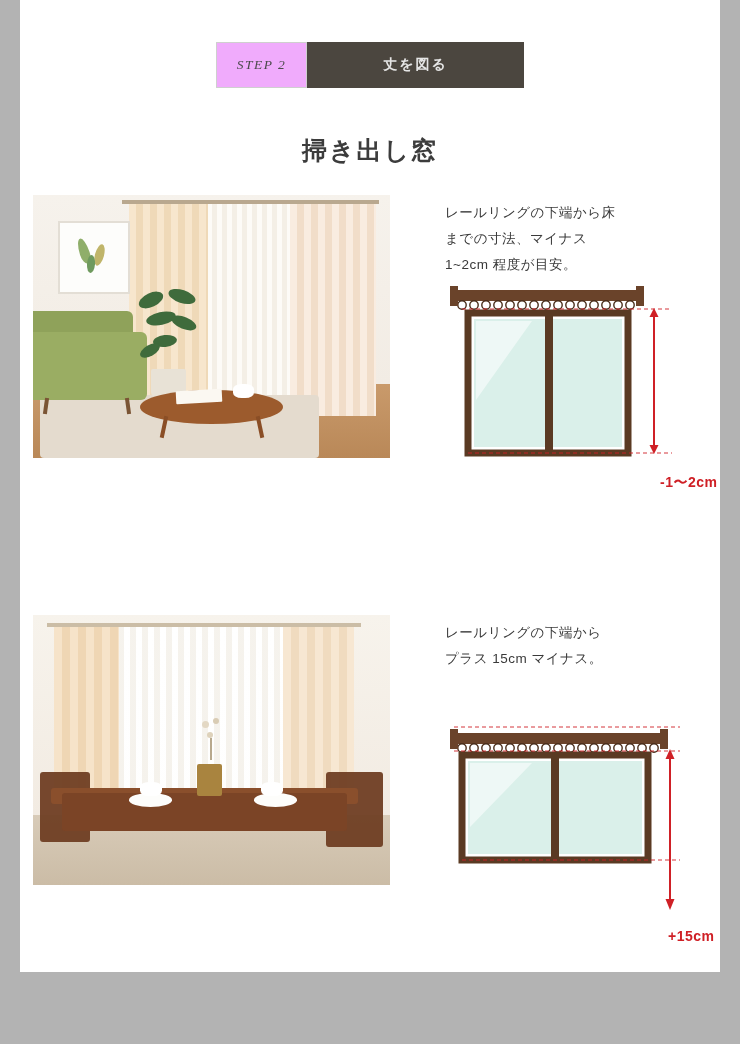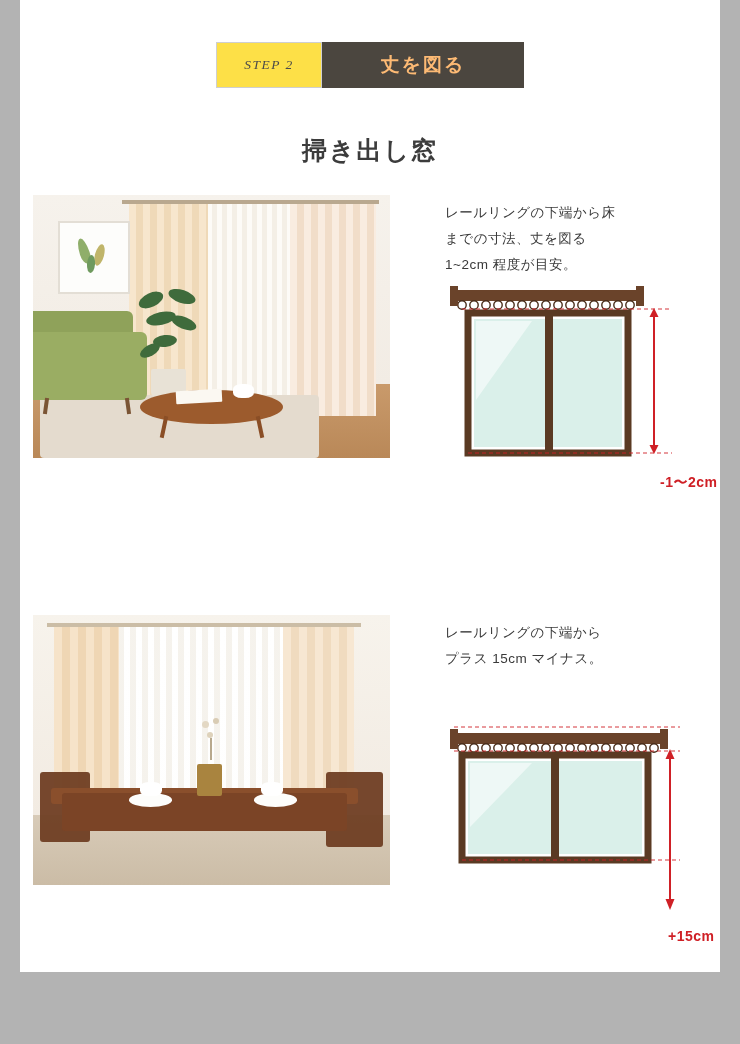--- a/index.html
+++ b/index.html
@@ -26,45 +26,45 @@
   .step-header {
     position: absolute;
     left: 196px;
     top: 42px;
     width: 308px;
     height: 46px;
     display: flex;
     align-items: stretch;
   }
   .step-left {
-    width: 106px;
+    width: 91px;
     border: 1px solid #cfcfcf;
     box-sizing: border-box;
     display: flex;
     align-items: center;
     justify-content: center;
-    background: #fde047;
+    background: #f0abfc;
   }
   .step-left-label {
     font-size: 13.5px;
     letter-spacing: 1.5px;
     color: #4a4a4a;
     font-style: italic;
     font-family: "Liberation Serif", serif;
   }
   .step-right {
     flex: 1;
     background: #4b463f;
     display: flex;
     align-items: center;
     justify-content: center;
   }
   .step-right-label {
-    color: #fdba74;
-    font-size: 19px;
+    color: #e5e5e5;
+    font-size: 14px;
     letter-spacing: 2px;
     font-weight: bold;
   }
 
   
   .section-title {
     position: absolute;
     width: 100%;
     text-align: center;
     font-size: 25px;
@@ -225,21 +225,21 @@
     <div class="p1-plant-pot"></div>
     <div class="p1-table"></div>
     <div class="p1-table-leg" style="left:36%;top:84%;transform:rotate(12deg);"></div>
     <div class="p1-table-leg" style="left:63%;top:84%;transform:rotate(-12deg);"></div>
     <div class="p1-book"></div>
     <div class="p1-cup"></div>
   </div>
 
   <div class="caption" id="caption-1">
     <div>レールリングの下端から床</div>
-    <div>までの寸法、丈を図る</div>
+    <div>までの寸法、マイナス</div>
     <div>1~2cm 程度が目安。</div>
   </div>
 
   <svg class="diagram" id="diagram-1" viewBox="0 0 290 200">
 
     <rect x="22" y="10" width="186" height="11" fill="#6a432a"></rect>
     <g stroke="#4a2e1b" stroke-width="1.4">
       <circle cx="30" cy="25" r="4.2" fill="none"></circle>
       <circle cx="42" cy="25" r="4.2" fill="none"></circle>
       <circle cx="54" cy="25" r="4.2" fill="none"></circle>

